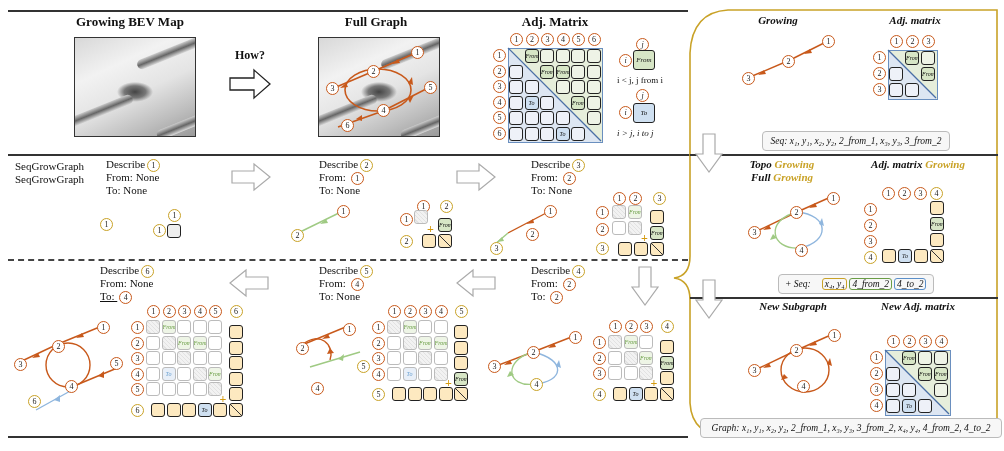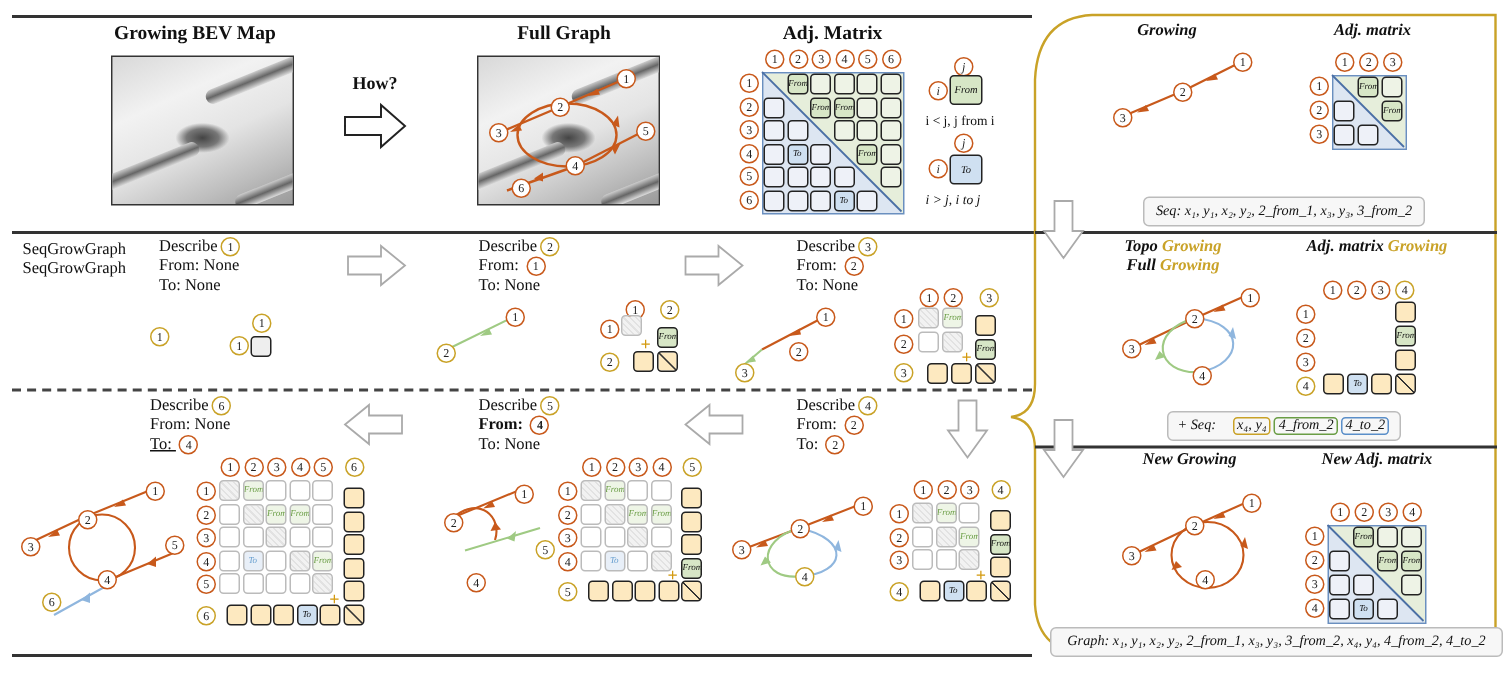--- a/index.html
+++ b/index.html
@@ -115,21 +115,21 @@
     <div style="height: 13px;"><span>From: </span><span class="nd" style="position: relative; display: inline-block; margin-left: 2px; vertical-align: middle;">2</span></div>
     <div style="height: 13px;"><span>To: </span><span>None</span></div>
   </div>
 <div class="abs txt step" style="left:531px;top:264px;">
     <div style="height: 13px;"><span>Describe</span><span class="nd y" style="position: relative; display: inline-block; margin-left: 2px; vertical-align: middle;">4</span></div>
     <div style="height: 13px;"><span>From: </span><span class="nd" style="position: relative; display: inline-block; margin-left: 2px; vertical-align: middle;">2</span></div>
     <div style="height: 13px;"><span>To: </span><span class="nd" style="position: relative; display: inline-block; margin-left: 2px; vertical-align: middle;">2</span></div>
   </div>
 <div class="abs txt step" style="left:319px;top:264px;">
     <div style="height: 13px;"><span>Describe</span><span class="nd y" style="position: relative; display: inline-block; margin-left: 2px; vertical-align: middle;">5</span></div>
-    <div style="height: 13px; font-weight: bold;"><span>From: </span><span class="nd" style="position: relative; display: inline-block; margin-left: 2px; vertical-align: middle;">4</span></div>
+    <div style="height: 13px;"><span>From: </span><span class="nd" style="position: relative; display: inline-block; margin-left: 2px; vertical-align: middle;">4</span></div>
     <div style="height: 13px;"><span>To: </span><span>None</span></div>
   </div>
 <div class="abs txt step" style="left:100px;top:264px;">
     <div style="height: 13px;"><span>Describe</span><span class="nd y" style="position: relative; display: inline-block; margin-left: 2px; vertical-align: middle;">6</span></div>
     <div style="height: 13px;"><span>From: </span><span>None</span></div>
     <div style="height: 13px; text-decoration: underline;"><span>To: </span><span class="nd" style="position: relative; display: inline-block; margin-left: 2px; vertical-align: middle;">4</span></div>
   </div>
 
 <svg style="left:230px;top:162px;" width="42" height="30">
     <path d="M2 9 H24 V2 L40 15 L24 28 V21 H2 Z" fill="#fff" stroke="#aaa" stroke-width="1.2"></path>
@@ -293,21 +293,21 @@
   <span class="chip" id="chip2" style="border: 1px solid rgb(91, 143, 201);">4_to_2</span>
 </div>
 
 <svg style="left:694px;top:278px;" width="30" height="42">
     <path d="M9 2 V22 H2 L15 40 L28 22 H21 V2 Z" fill="#fff" stroke="#aaa" stroke-width="1.2"></path>
   </svg>
 <svg style="left:694px;top:132px;" width="30" height="42">
     <path d="M9 2 V22 H2 L15 40 L28 22 H21 V2 Z" fill="#fff" stroke="#aaa" stroke-width="1.2"></path>
   </svg>
 
-<div class="abs ititle" style="left:748px;top:300px;width:90px;">New Growing</div>
+<div class="abs ititle" style="left:748px;top:300px;width:90px;">New Subgraph</div>
 <div class="abs ititle" style="left:868px;top:300px;width:100px;">New Adj. matrix</div>
 
 <svg style="left:745px;top:328px;" width="100" height="75">
   <line x1="88" y1="6" x2="52" y2="22" stroke="#c8591b" stroke-width="1.4"></line>
   <polygon points="70,13 64,18 72,17" fill="#c8591b"></polygon>
   <line x1="52" y1="22" x2="10" y2="42" stroke="#c8591b" stroke-width="1.4"></line>
   <polygon points="24,35 18,40 26,39" fill="#c8591b"></polygon>
   <ellipse cx="60" cy="42" rx="24" ry="22" stroke="#c8591b" stroke-width="1.4" fill="none"></ellipse>
   <polygon points="39,46 36,52 43,50" fill="#c8591b"></polygon>
   <polygon points="82,36 85,30 87,38" fill="#c8591b"></polygon>

